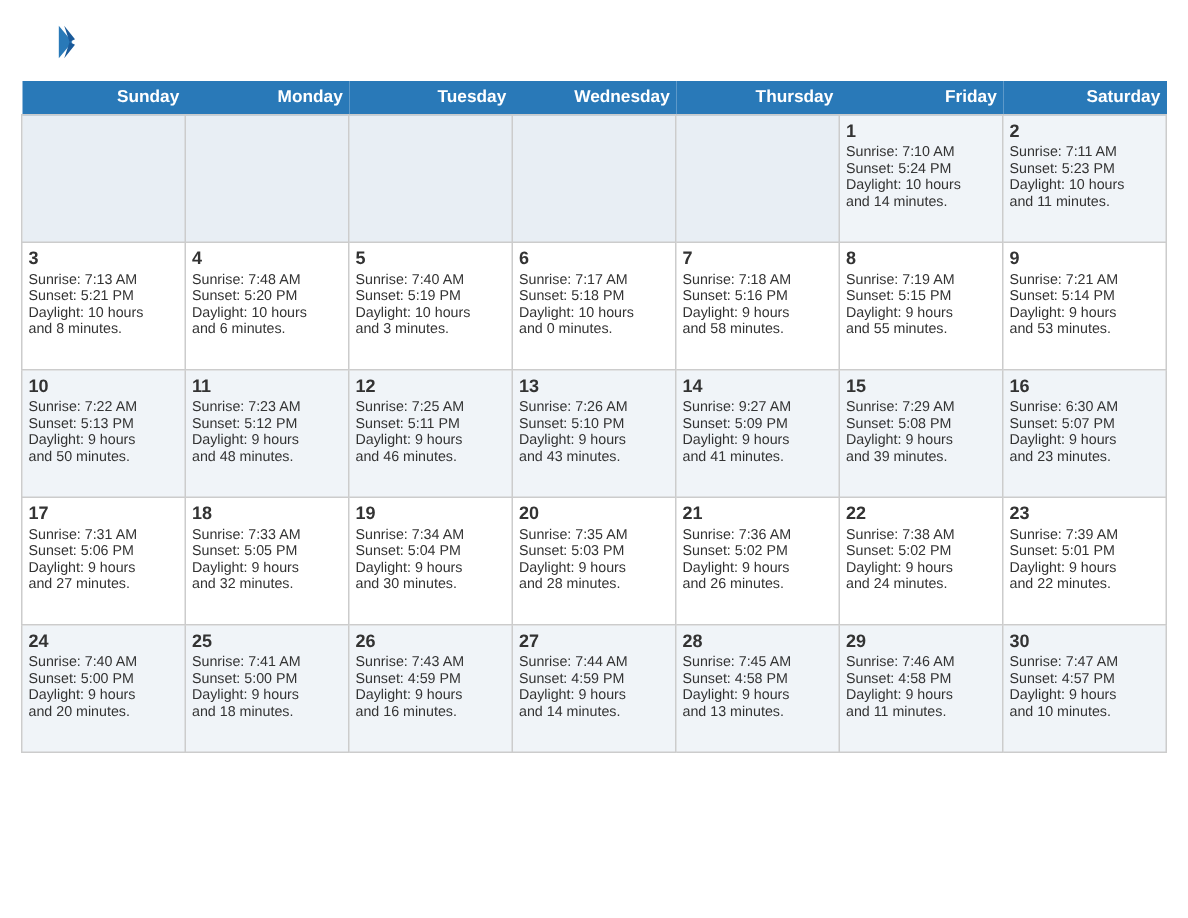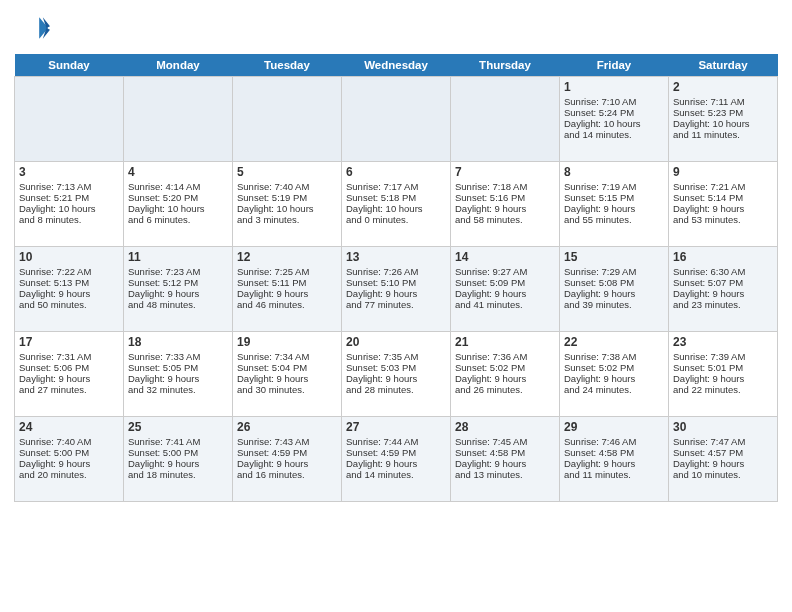--- a/index.html
+++ b/index.html
@@ -55,21 +55,21 @@
       width: 100%;
       border-collapse: collapse;
       table-layout: fixed;
     }
     thead tr th {
       background-color: #2979b8;
       color: #fff;
       font-size: 11.5px;
       font-weight: bold;
       padding: 5px 4px;
-      text-align: center;
+      text-align: right;
     }
     tbody tr td {
       vertical-align: top;
       border: 1px solid #ccc;
       padding: 3px 4px;
       font-size: 9.5px;
       color: #333;
       height: 85px;
     }
     tbody tr:nth-child(odd) td {
@@ -147,21 +147,21 @@
         <tr>
           <td>
             <span class="day-num">3</span>
             <div>Sunrise: 7:13 AM</div>
             <div>Sunset: 5:21 PM</div>
             <div>Daylight: 10 hours</div>
             <div>and 8 minutes.</div>
           </td>
           <td>
             <span class="day-num">4</span>
-            <div>Sunrise: 4:14 AM</div>
+            <div>Sunrise: 7:48 AM</div>
             <div>Sunset: 5:20 PM</div>
             <div>Daylight: 10 hours</div>
             <div>and 6 minutes.</div>
           </td>
           <td>
             <span class="day-num">5</span>
             <div>Sunrise: 7:40 AM</div>
             <div>Sunset: 5:19 PM</div>
             <div>Daylight: 10 hours</div>
             <div>and 3 minutes.</div>
@@ -215,21 +215,21 @@
             <div>Sunrise: 7:25 AM</div>
             <div>Sunset: 5:11 PM</div>
             <div>Daylight: 9 hours</div>
             <div>and 46 minutes.</div>
           </td>
           <td>
             <span class="day-num">13</span>
             <div>Sunrise: 7:26 AM</div>
             <div>Sunset: 5:10 PM</div>
             <div>Daylight: 9 hours</div>
-            <div>and 77 minutes.</div>
+            <div>and 43 minutes.</div>
           </td>
           <td>
             <span class="day-num">14</span>
             <div>Sunrise: 9:27 AM</div>
             <div>Sunset: 5:09 PM</div>
             <div>Daylight: 9 hours</div>
             <div>and 41 minutes.</div>
           </td>
           <td>
             <span class="day-num">15</span>

